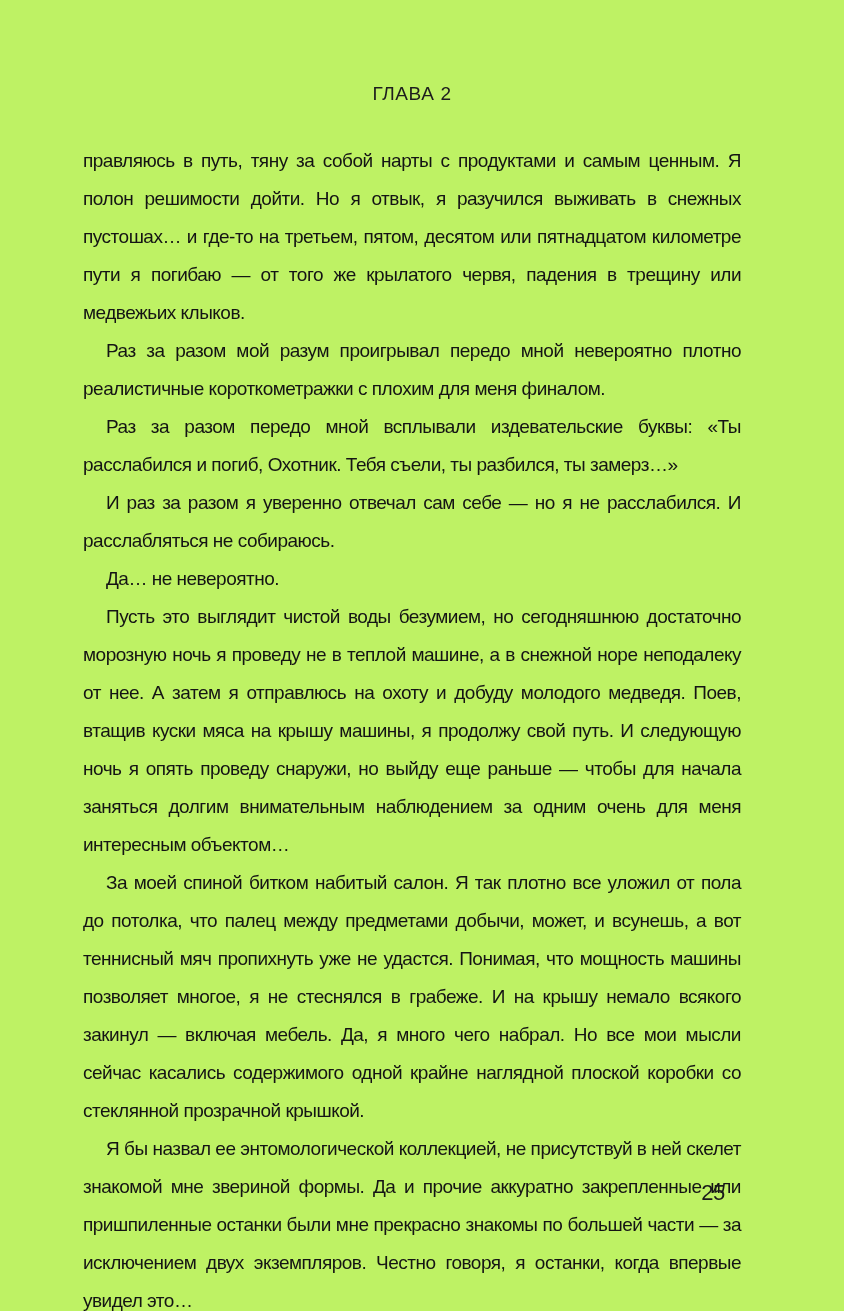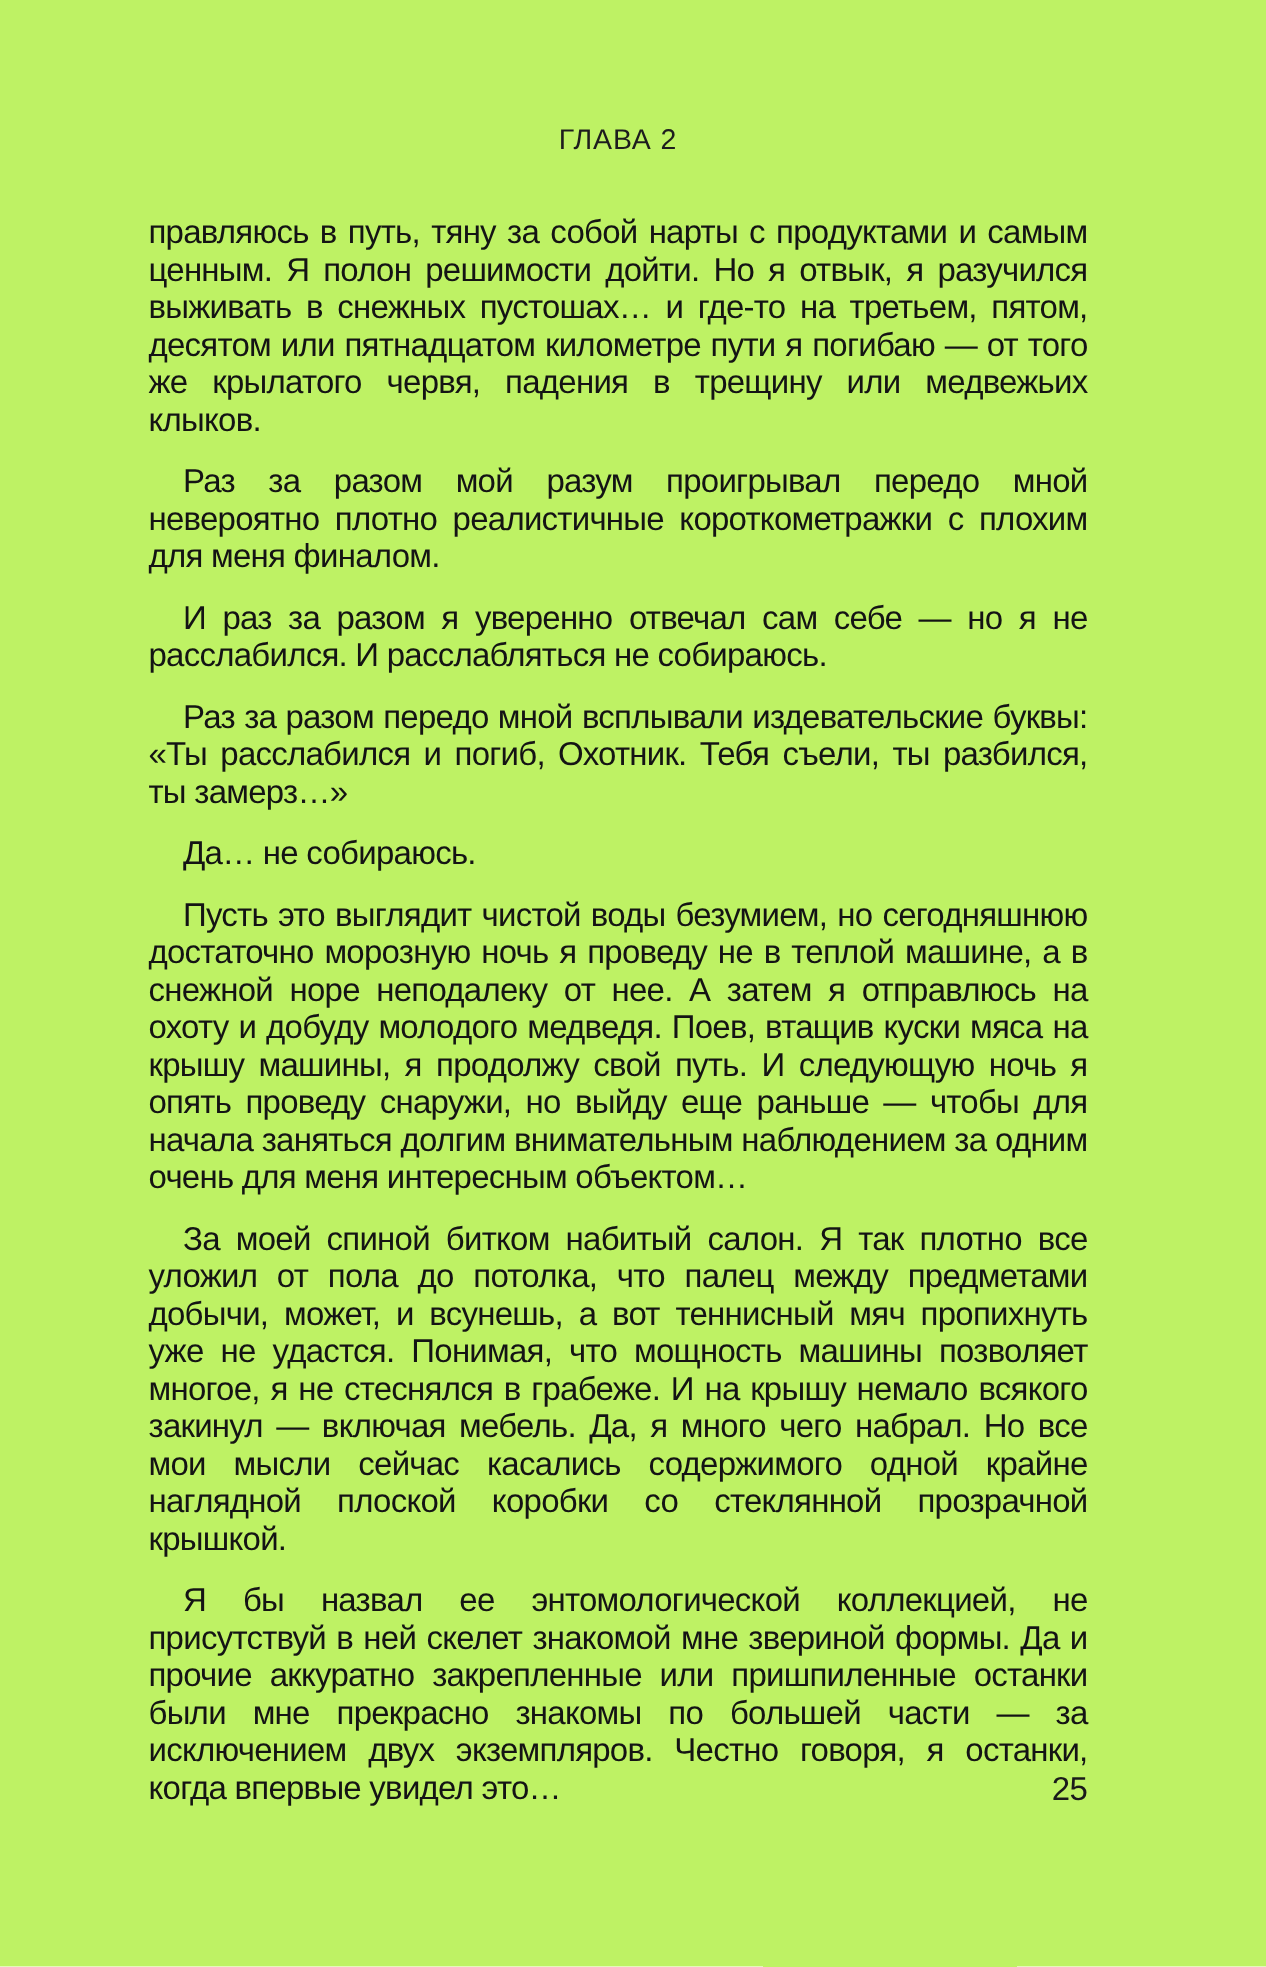--- a/index.html
+++ b/index.html
@@ -25,23 +25,23 @@
   .chapter-header {
     text-align: center;
     font-size: 19px;
     line-height: 20px;
     letter-spacing: 0.6px;
     font-weight: normal;
     color: #1d1d1d;
     margin: 0 0 38px 0;
   }
   .para {
-    margin: 16px;
-    font-size: 22px;
-    line-height: 25px;
+    margin: 0;
+    font-size: 19px;
+    line-height: 38px;
     letter-spacing: -0.5px;
     text-align: justify;
     text-indent: 23px;
     color: #141414;
     hyphens: auto;
     -webkit-hyphens: auto;
   }
   .para.no-indent {
     text-indent: 0;
   }
@@ -57,22 +57,22 @@
 </style>
 </head>
 <body>
 
 <div class="page">
   <div class="text-column">
     <h2 class="chapter-header">ГЛАВА 2</h2>
 
     <p class="para no-indent">правляюсь в путь, тяну за собой нарты с продуктами и самым ценным. Я полон решимости дойти. Но я отвык, я разучился выживать в снежных пустошах… и где-то на третьем, пятом, десятом или пятнадцатом километре пути я погибаю — от того же крылатого червя, падения в трещину или медвежьих клыков.</p>
     <p class="para">Раз за разом мой разум проигрывал передо мной невероятно плотно реалистичные короткометражки с плохим для меня финалом.</p>
+    <p class="para">Раз за разом передо мной всплывали издевательские буквы: «Ты расслабился и погиб, Охотник. Тебя съели, ты разбился, ты замерз…»</p>
     <p class="para">И раз за разом я уверенно отвечал сам себе — но я не расслабился. И расслабляться не собираюсь.</p>
-    <p class="para">Раз за разом передо мной всплывали издевательские буквы: «Ты расслабился и погиб, Охотник. Тебя съели, ты разбился, ты замерз…»</p>
-    <p class="para">Да… не собираюсь.</p>
+    <p class="para">Да… не невероятно.</p>
     <p class="para">Пусть это выглядит чистой воды безумием, но сегодняшнюю достаточно морозную ночь я проведу не в теплой машине, а в снежной норе неподалеку от нее. А затем я отправлюсь на охоту и добуду молодого медведя. Поев, втащив куски мяса на крышу машины, я продолжу свой путь. И следующую ночь я опять проведу снаружи, но выйду еще раньше — чтобы для начала заняться долгим внимательным наблюдением за одним очень для меня интересным объектом…</p>
     <p class="para">За моей спиной битком набитый салон. Я так плотно все уложил от пола до потолка, что палец между предметами добычи, может, и всунешь, а вот теннисный мяч пропихнуть уже не удастся. Понимая, что мощность машины позволяет многое, я не стеснялся в грабеже. И на крышу немало всякого закинул — включая мебель. Да, я много чего набрал. Но все мои мысли сейчас касались содержимого одной крайне наглядной плоской коробки со стеклянной прозрачной крышкой.</p>
     <p class="para">Я бы назвал ее энтомологической коллекцией, не присутствуй в ней скелет знакомой мне звериной формы. Да и прочие аккуратно закрепленные или пришпиленные останки были мне прекрасно знакомы по большей части — за исключением двух экземпляров. Честно говоря, я останки, когда впервые увидел это…</p>
   </div>
 
   <div class="folio">25</div>
 </div>
 
 </body></html>

